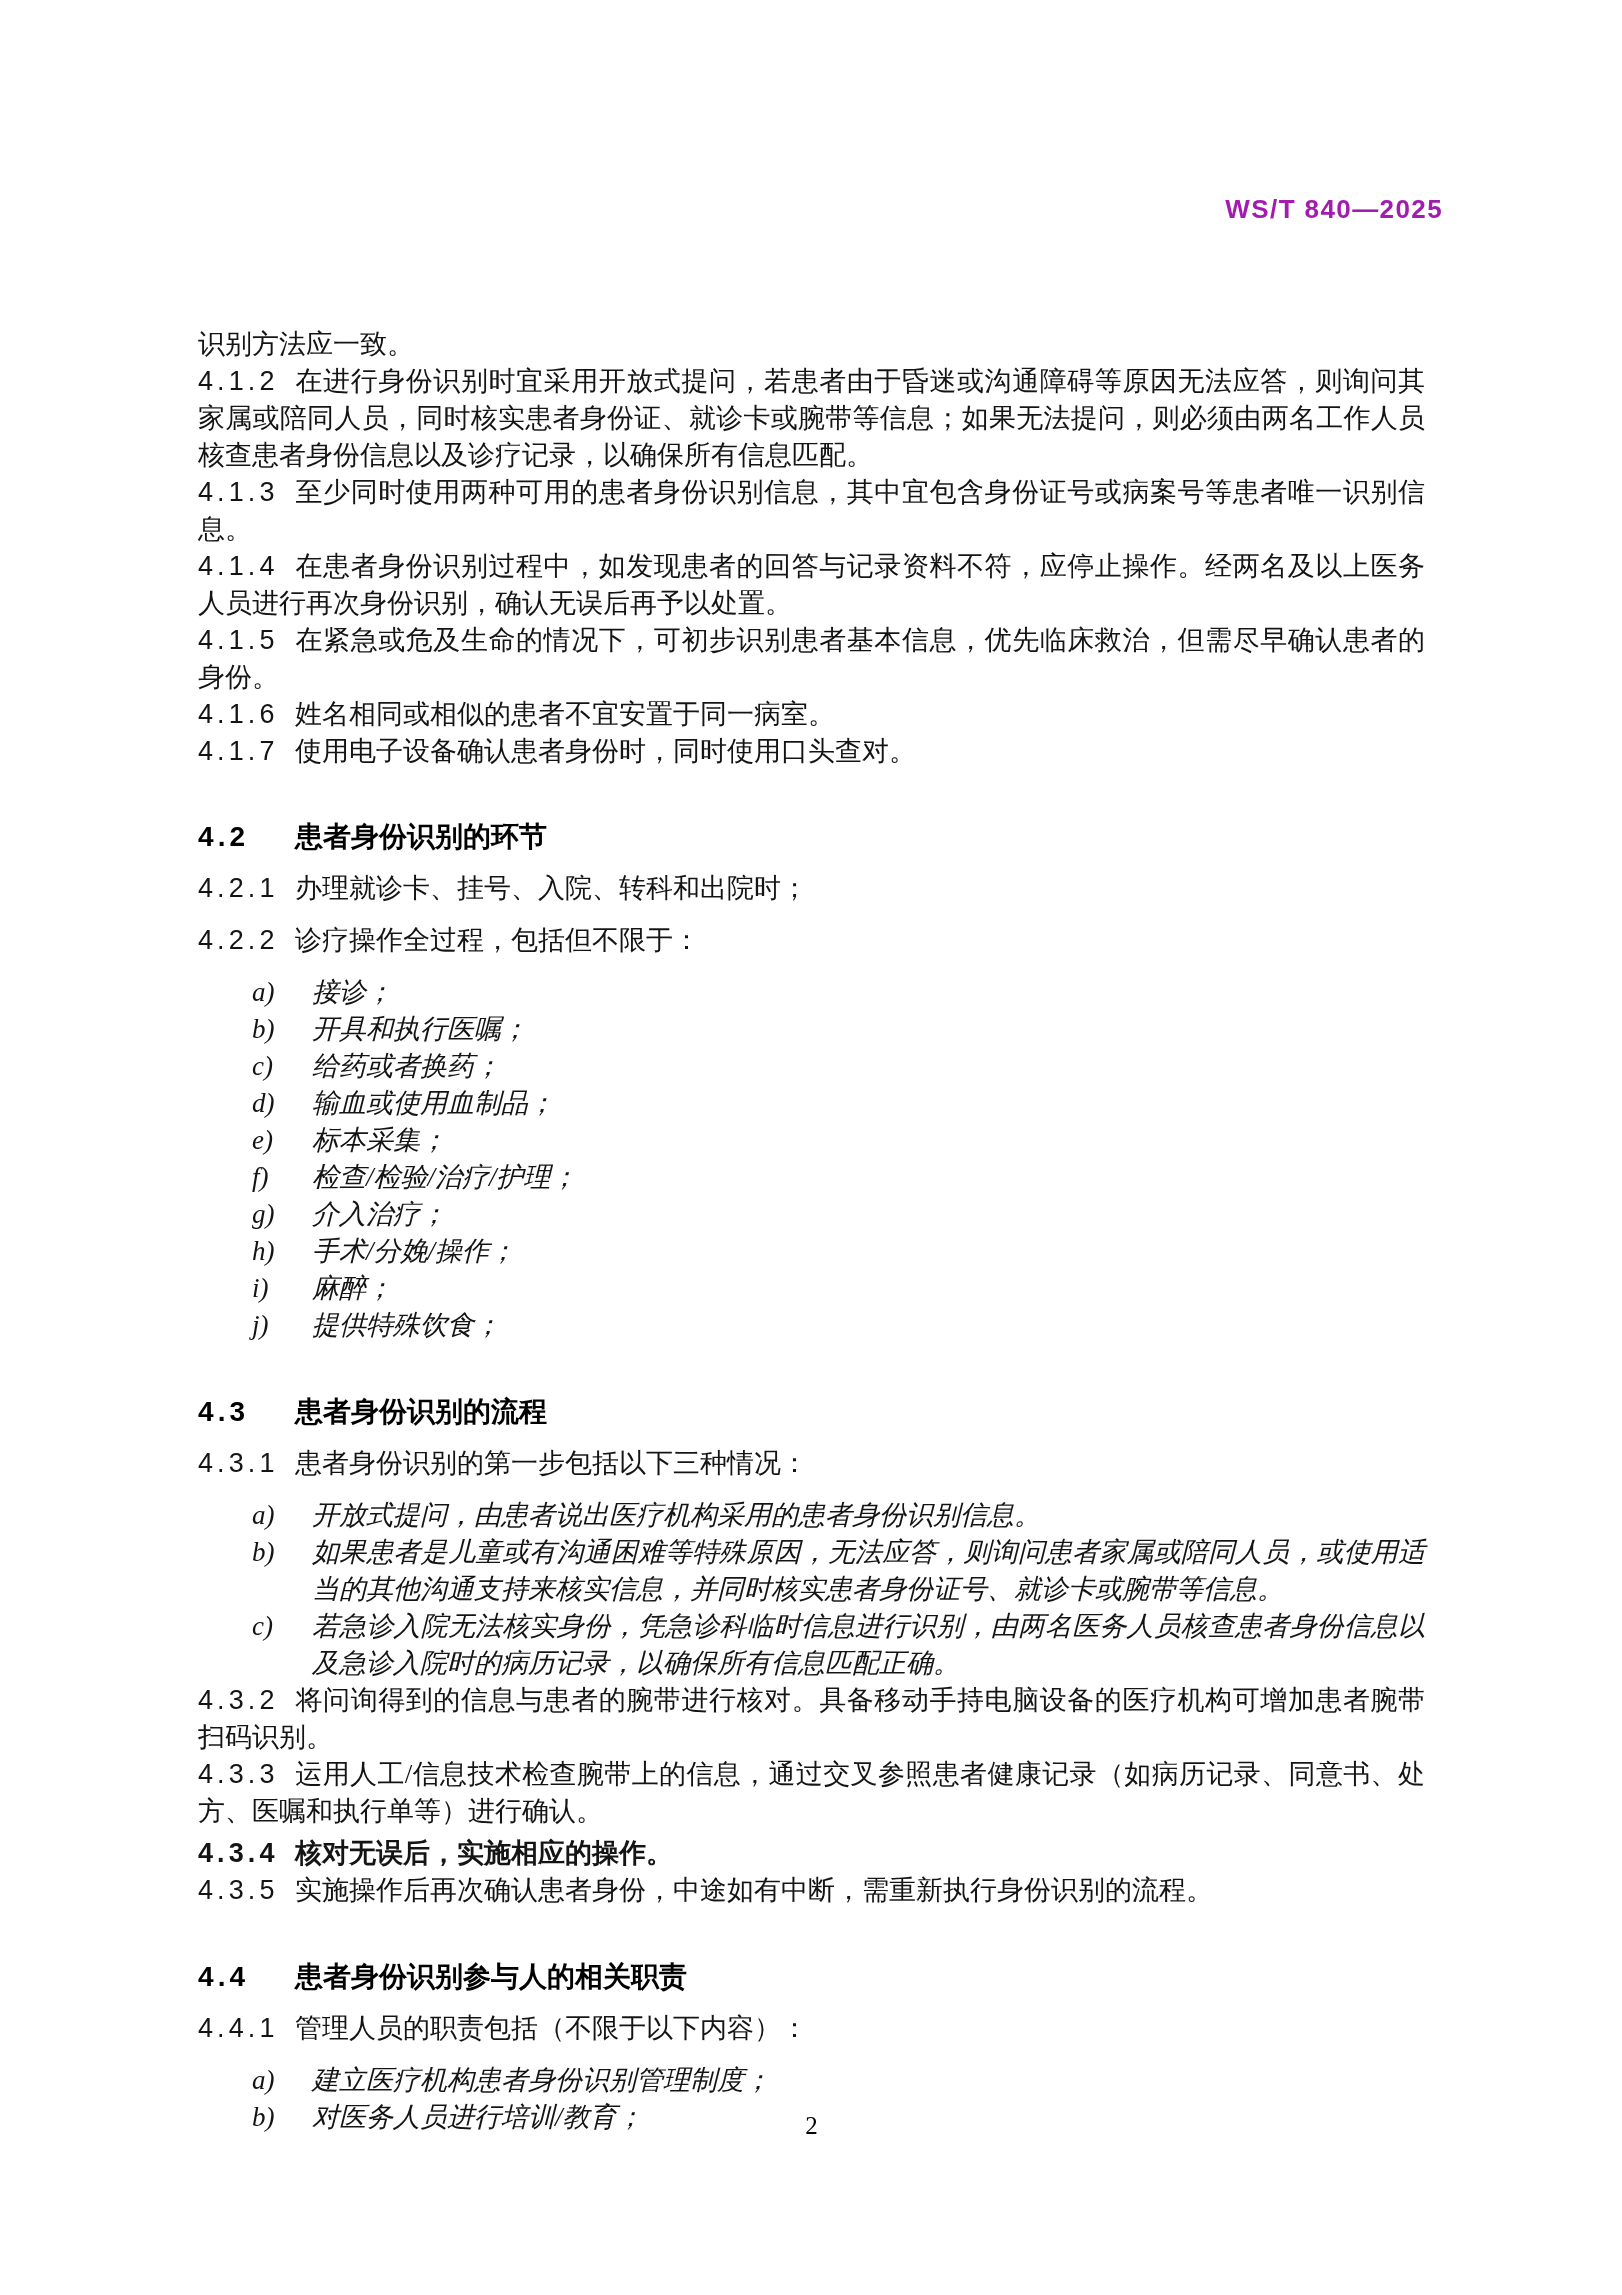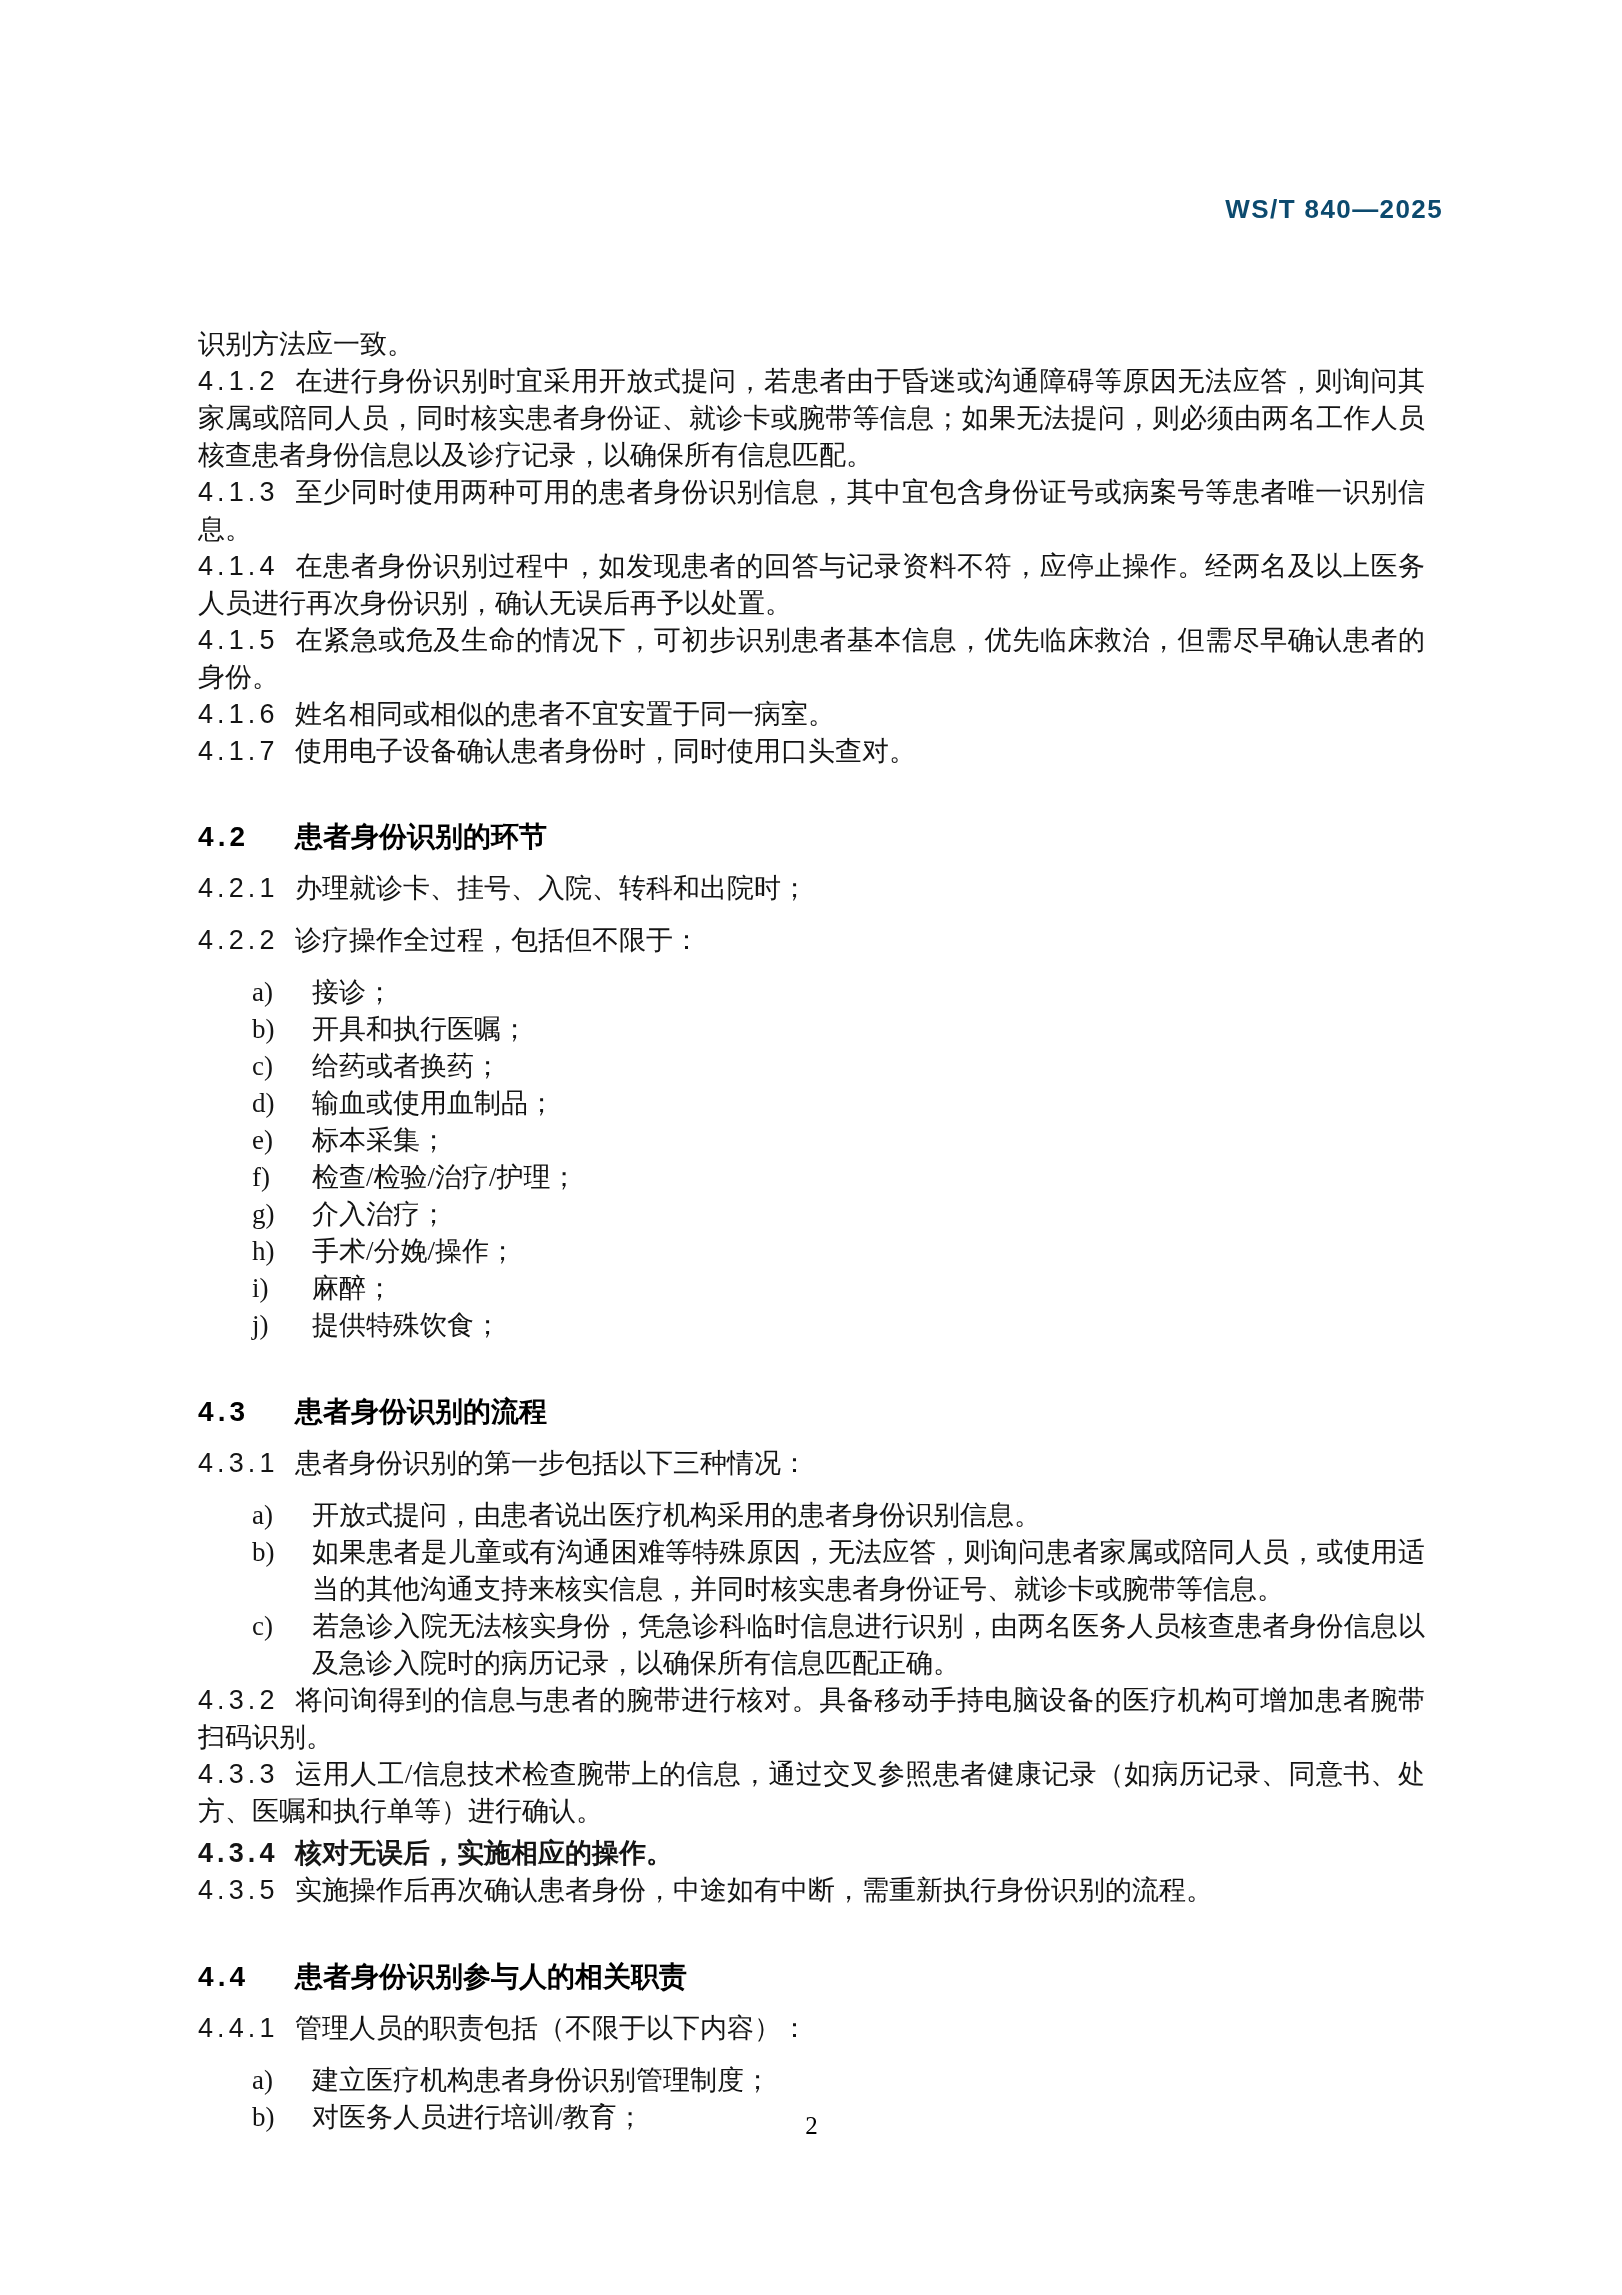--- a/index.html
+++ b/index.html
@@ -19,21 +19,21 @@
   
   .header {
     position: absolute;
     top: 194px;
     right: 180px;
     font-family: "Liberation Sans", "DejaVu Sans", sans-serif;
     font-weight: 600;
     font-size: 26px;
     line-height: 30px;
     letter-spacing: 1.4px;
-    color: #0c4a6e;
+    color: #a21caf;
   }
   
   .content {
     position: absolute;
     left: 198px;
     right: 198px;
     top: 326px;
     font-size: 27px;
     line-height: 37px;
   }
@@ -58,20 +58,21 @@
   }
   .heading .num {
     font-weight: 700;
     letter-spacing: 4.1px;
     margin-top: 28px;
   }
   .sp    { margin-top: 15px; }   
   .sp-xs { margin-top: 5.5px; font-weight: bold;  }   
   .list .li {
     padding-left: 114px;
+    font-style: italic;
   }
   .list .label {
     display: inline-block;
     width: 60px;
     margin-left: -60px;
   }
   
   .footer {
     position: absolute;
     top: 2107px;

